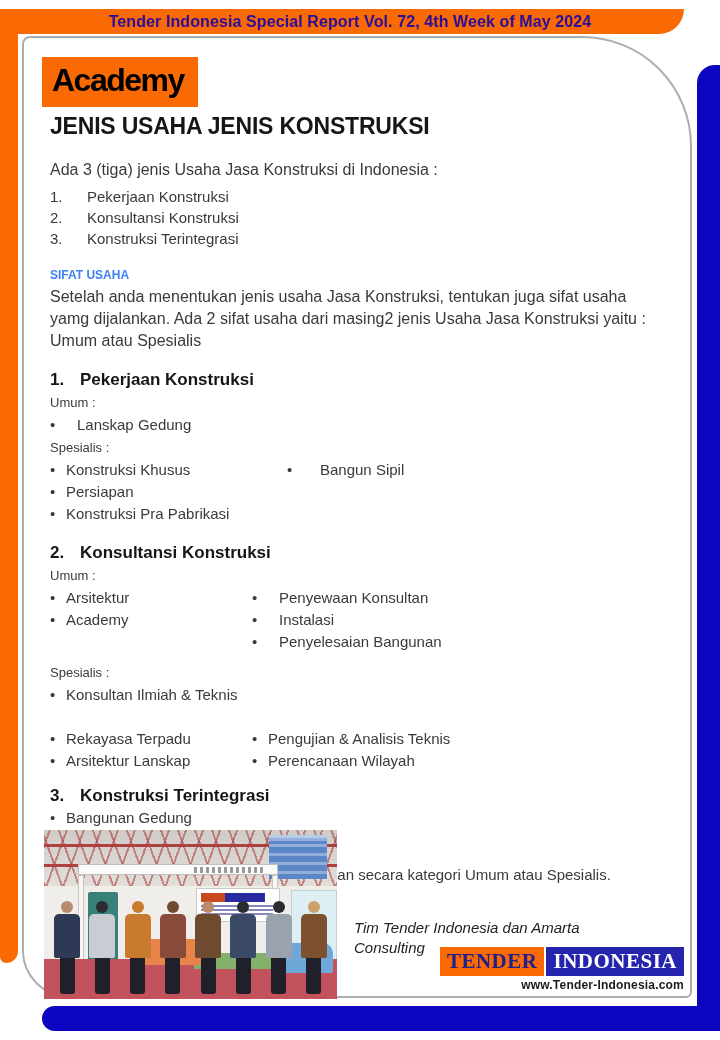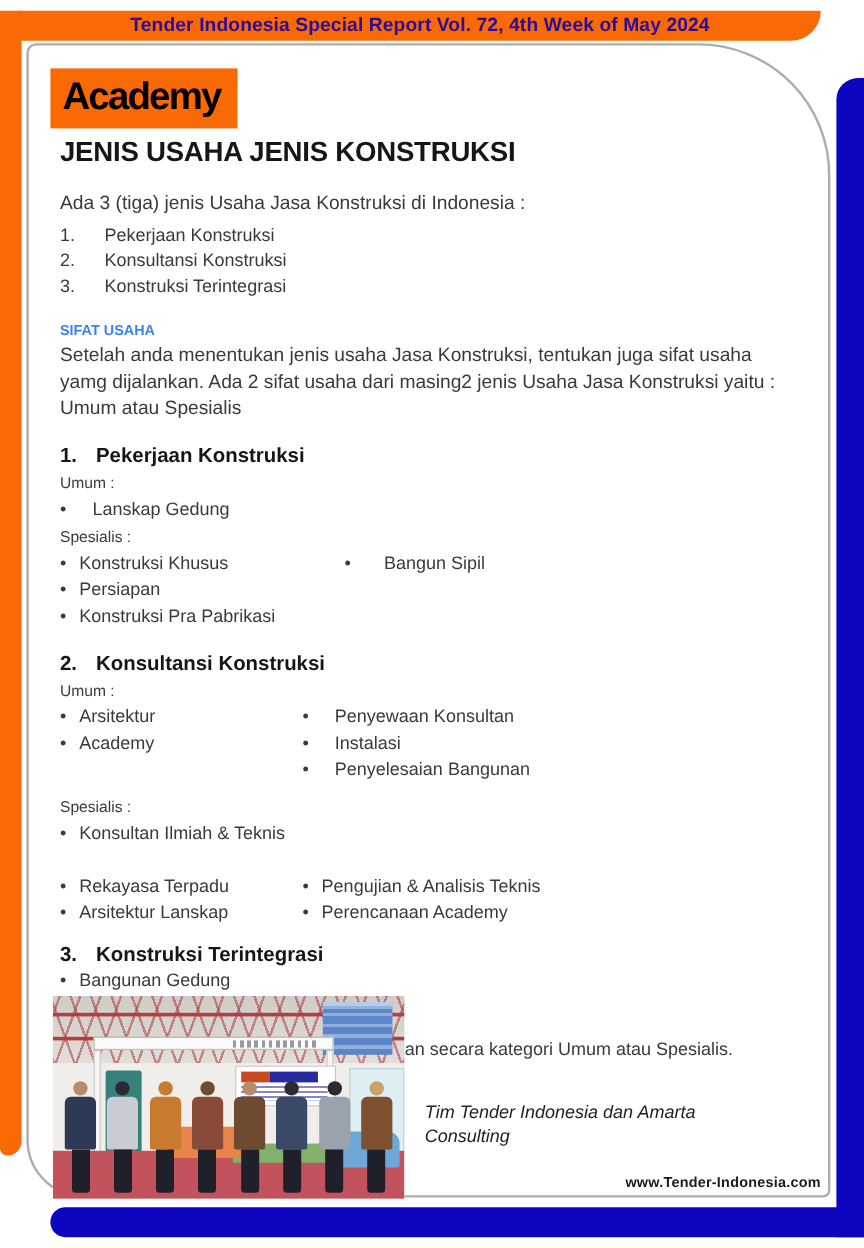--- a/index.html
+++ b/index.html
@@ -204,21 +204,21 @@
       </div>
       <div class="sub-label gap8">Spesialis :</div>
       <div class="li">Konsultan Ilmiah &amp; Teknis</div>
       <div class="two-col s2 gap22">
         <div>
           <div class="li">Rekayasa Terpadu</div>
           <div class="li">Arsitektur Lanskap</div>
         </div>
         <div>
           <div class="li">Pengujian &amp; Analisis Teknis</div>
-          <div class="li">Perencanaan Academy</div>
+          <div class="li">Perencanaan Wilayah</div>
         </div>
       </div>
 
       <div class="sec-head" style="margin-top:12px;">
         <span class="snum">3.</span>
         <span>Konstruksi Terintegrasi</span>
       </div>
       <div class="li">Bangunan Gedung</div>
       <div class="li">Bangunan Sipil</div>
 
@@ -283,17 +283,21 @@
           <div class="head covered" style="background:#caa16a;"></div>
             <div class="torso" style="background:#7d5030;"></div>
             <div class="legs"></div>
         </div>
       </div>
     </div>
 
     <div class="caption">Tim Tender Indonesia dan Amarta Consulting</div>
 
     <div class="logo-block">
+      <div class="logo-row">
+        <span class="logo-tender">TENDER</span>
+        <span class="logo-indonesia">INDONESIA</span>
+      </div>
       <div class="logo-url">www.Tender-Indonesia.com</div>
     </div>
 
   </div>
 </div>
 
 </body></html>

